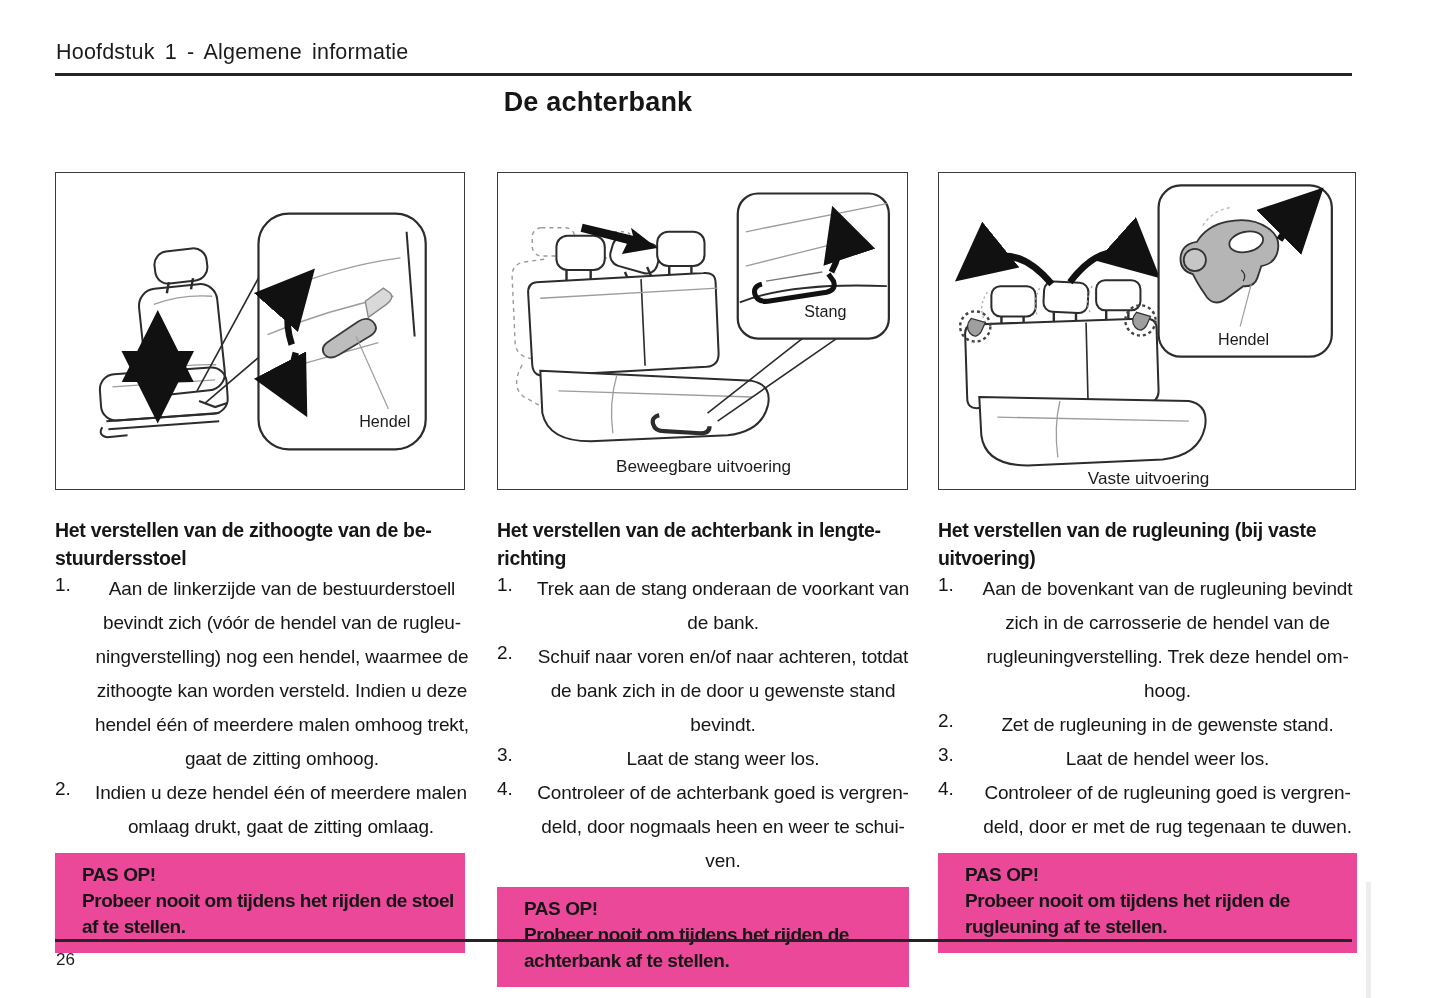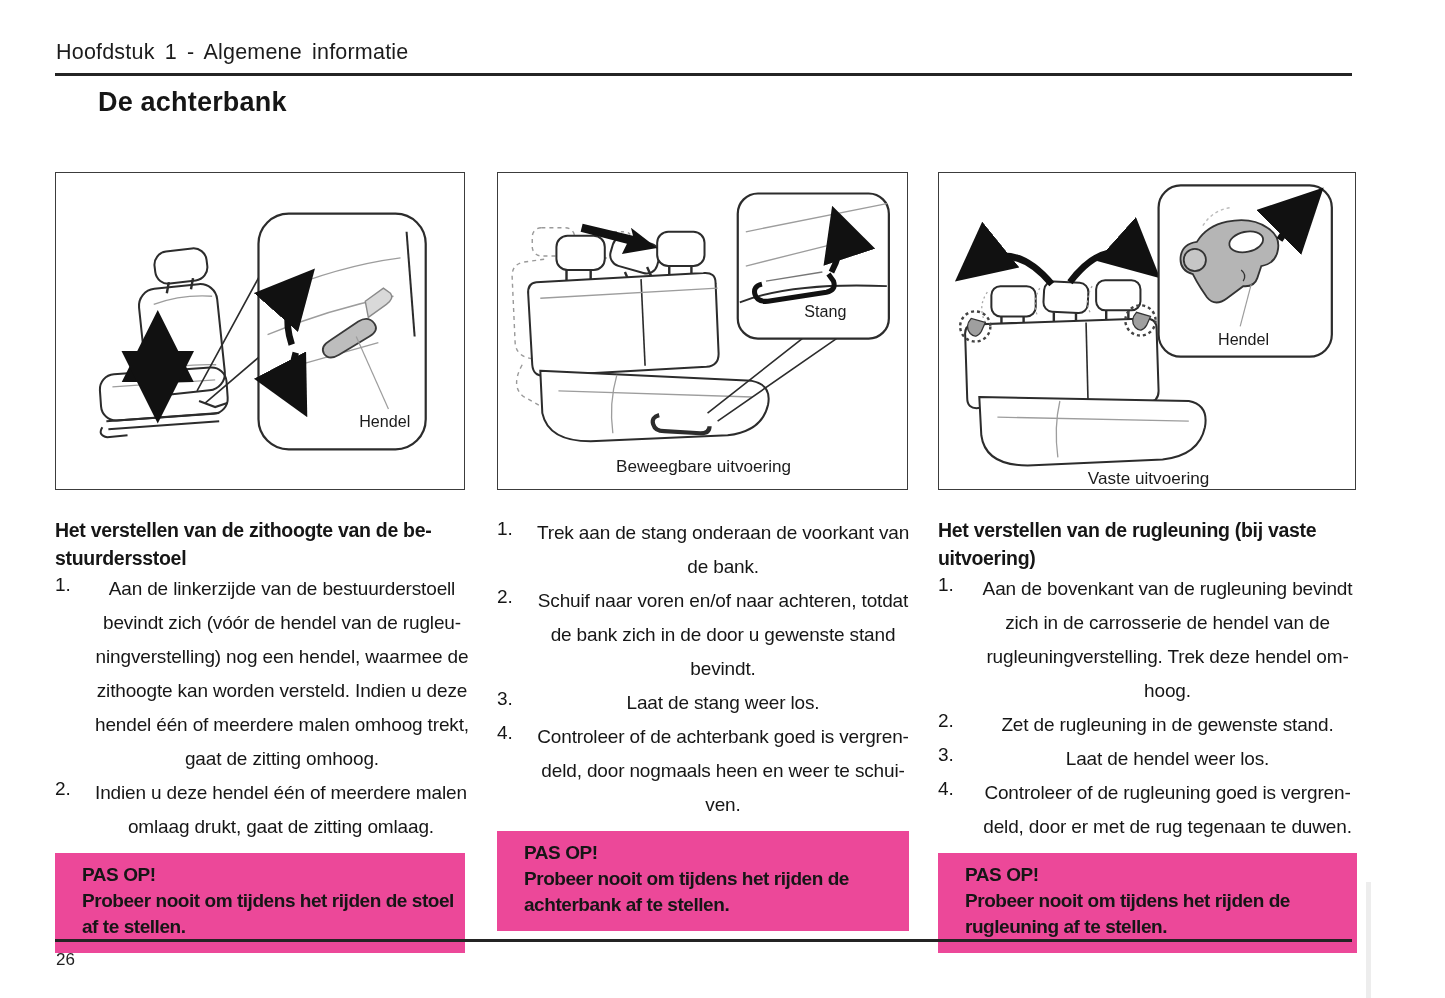--- a/index.html
+++ b/index.html
@@ -4,21 +4,21 @@
 <style>
   html,body{margin:0;padding:0;}
   body{
     width:1445px;height:998px;position:relative;background:#ffffff;
     font-family:"Liberation Sans", sans-serif;color:#161616;overflow:hidden;
   }
   .abs{position:absolute;}
   
   .chapter{left:56px;top:40px;font-size:21.5px;word-spacing:4px;letter-spacing:.2px;color:#1c1c1c;}
   .top-rule{left:55px;top:73px;width:1297px;height:3px;background:#242424;}
-  .doc-title{left:98px;top:87px;width:1000px;text-align:left;font-size:27px;font-weight:bold;letter-spacing:.2px;}
+  .doc-title{left:98px;top:87px;width:1000px;text-align:center;font-size:27px;font-weight:bold;letter-spacing:.2px;}
   
   .panel{border:1.6px solid #3c3c3c;background:#fff;}
   .panel1{left:55px;top:172px;width:408px;height:316px;}
   .panel2{left:497px;top:172px;width:409px;height:316px;}
   .panel3{left:938px;top:172px;width:416px;height:316px;}
   .panel svg{display:block;width:100%;height:100%;}
   .ill-label{font-size:16px;fill:#1c1c1c;}
   .ill-caption{font-size:17px;fill:#1c1c1c;}
   
   .col{top:516px;}
@@ -190,20 +190,22 @@
     </div>
   </div>
   <div class="warning">
     <div class="warn-title">PAS OP!</div>
     <div class="warn-text">Probeer nooit om tijdens het rijden de stoel
 af te stellen.</div>
   </div>
 </section>
 
 <section class="abs col col2">
+  <h2 class="col-heading">Het verstellen van de achterbank in lengte-
+richting</h2>
   <div class="steps">
     <div class="step">
       <span class="num">1.</span>
       <span class="txt">Trek aan de stang onderaan de voorkant van
 de bank.</span>
     </div>
     <div class="step">
       <span class="num">2.</span>
       <span class="txt">Schuif naar voren en/of naar achteren, totdat
 de bank zich in de door u gewenste stand

